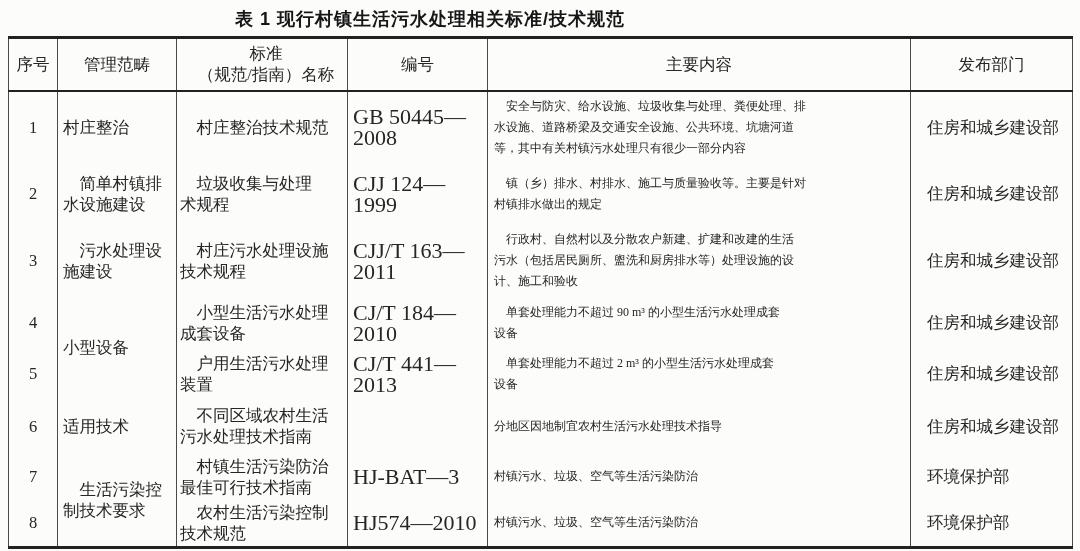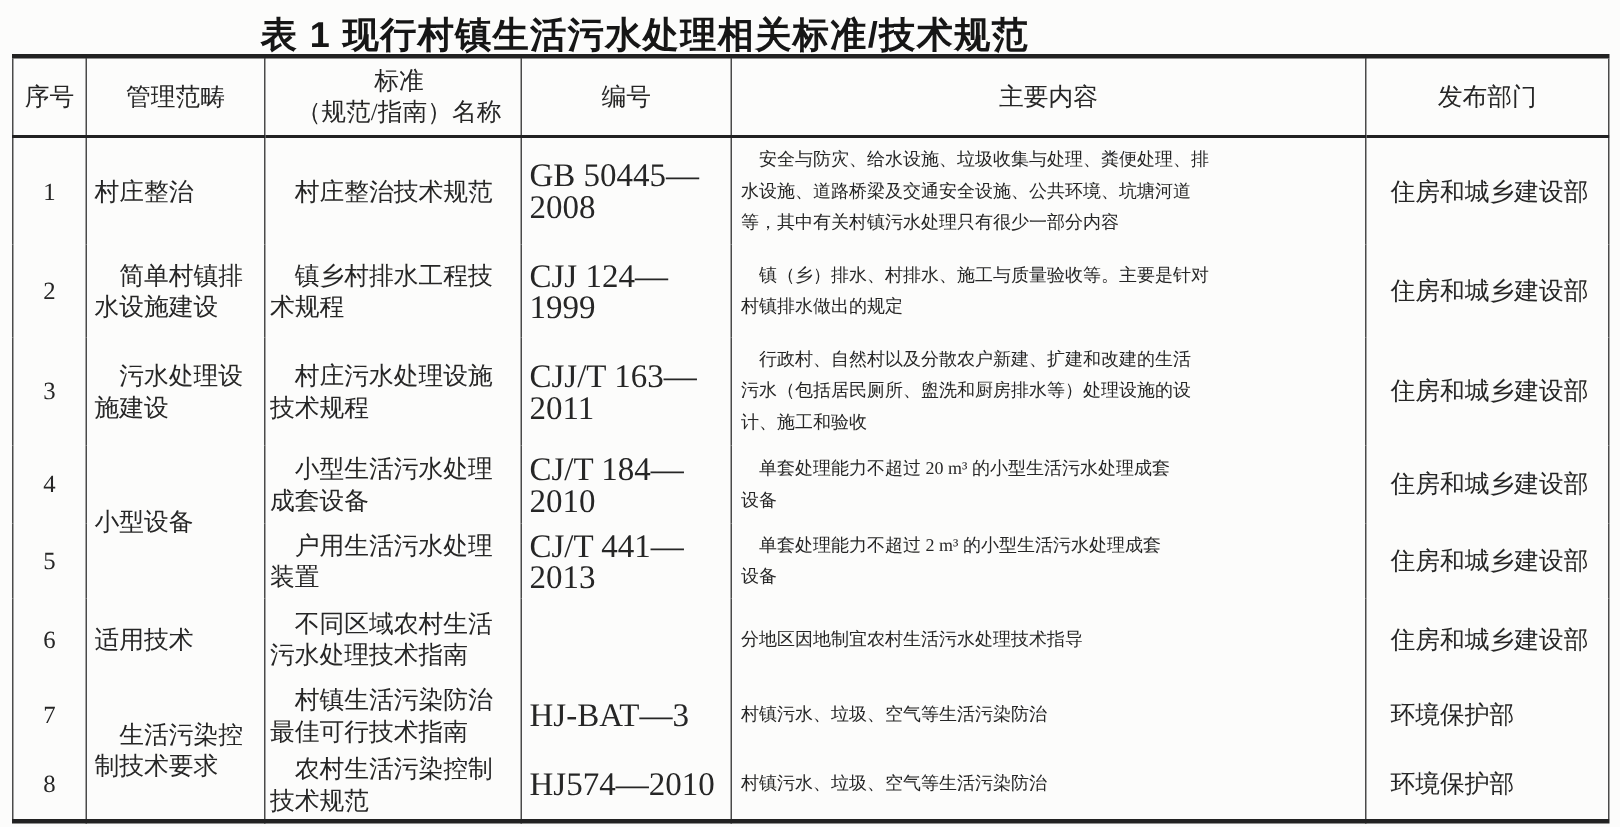--- a/index.html
+++ b/index.html
@@ -9,21 +9,21 @@
     font-family:"Liberation Serif","DejaVu Serif",serif;
     color:#262626;
     overflow:hidden;
     position:relative;
   }
   .page-title{
     width:860px;
     text-align:center;
     font-family:"Liberation Sans","DejaVu Sans",sans-serif;
     font-weight:bold;
-    font-size:24px;
+    font-size:18px;
     letter-spacing:1px;
     padding-top:7px;
     color:#161616;
   }
   table.std{
     position:absolute;
     left:8px; top:36px;
     width:1064px;
     table-layout:fixed;
     border-collapse:collapse;
@@ -93,21 +93,21 @@
       <td class="c-code">GB 50445—2008</td>
       <td class="c-content pre ind">安全与防灾、给水设施、垃圾收集与处理、粪便处理、排
 水设施、道路桥梁及交通安全设施、公共环境、坑塘河道
 等，其中有关村镇污水处理只有很少一部分内容</td>
       <td class="c-dept">住房和城乡建设部</td>
     </tr>
     <tr class="r2">
       <td class="c-no">2</td>
       <td class="c-cat pre ind">简单村镇排
 水设施建设</td>
-      <td class="c-name pre ind">镇乡村排水工程技
+      <td class="c-name pre ind">垃圾收集与处理
 术规程</td>
       <td class="c-code">CJJ 124—1999</td>
       <td class="c-content pre ind">镇（乡）排水、村排水、施工与质量验收等。主要是针对
 村镇排水做出的规定</td>
       <td class="c-dept">住房和城乡建设部</td>
     </tr>
     <tr class="r3">
       <td class="c-no">3</td>
       <td class="c-cat pre ind">污水处理设
 施建设</td>
@@ -118,21 +118,21 @@
 污水（包括居民厕所、盥洗和厨房排水等）处理设施的设
 计、施工和验收</td>
       <td class="c-dept">住房和城乡建设部</td>
     </tr>
     <tr class="r4">
       <td class="c-no">4</td>
       <td class="c-cat" rowspan="2">小型设备</td>
       <td class="c-name pre ind">小型生活污水处理
 成套设备</td>
       <td class="c-code">CJ/T 184—2010</td>
-      <td class="c-content pre ind">单套处理能力不超过 20 m³ 的小型生活污水处理成套
+      <td class="c-content pre ind">单套处理能力不超过 90 m³ 的小型生活污水处理成套
 设备</td>
       <td class="c-dept">住房和城乡建设部</td>
     </tr>
     <tr class="r5">
       <td class="c-no">5</td>
       <td class="c-name pre ind">户用生活污水处理
 装置</td>
       <td class="c-code">CJ/T 441—2013</td>
       <td class="c-content pre ind">单套处理能力不超过 2 m³ 的小型生活污水处理成套
 设备</td>

